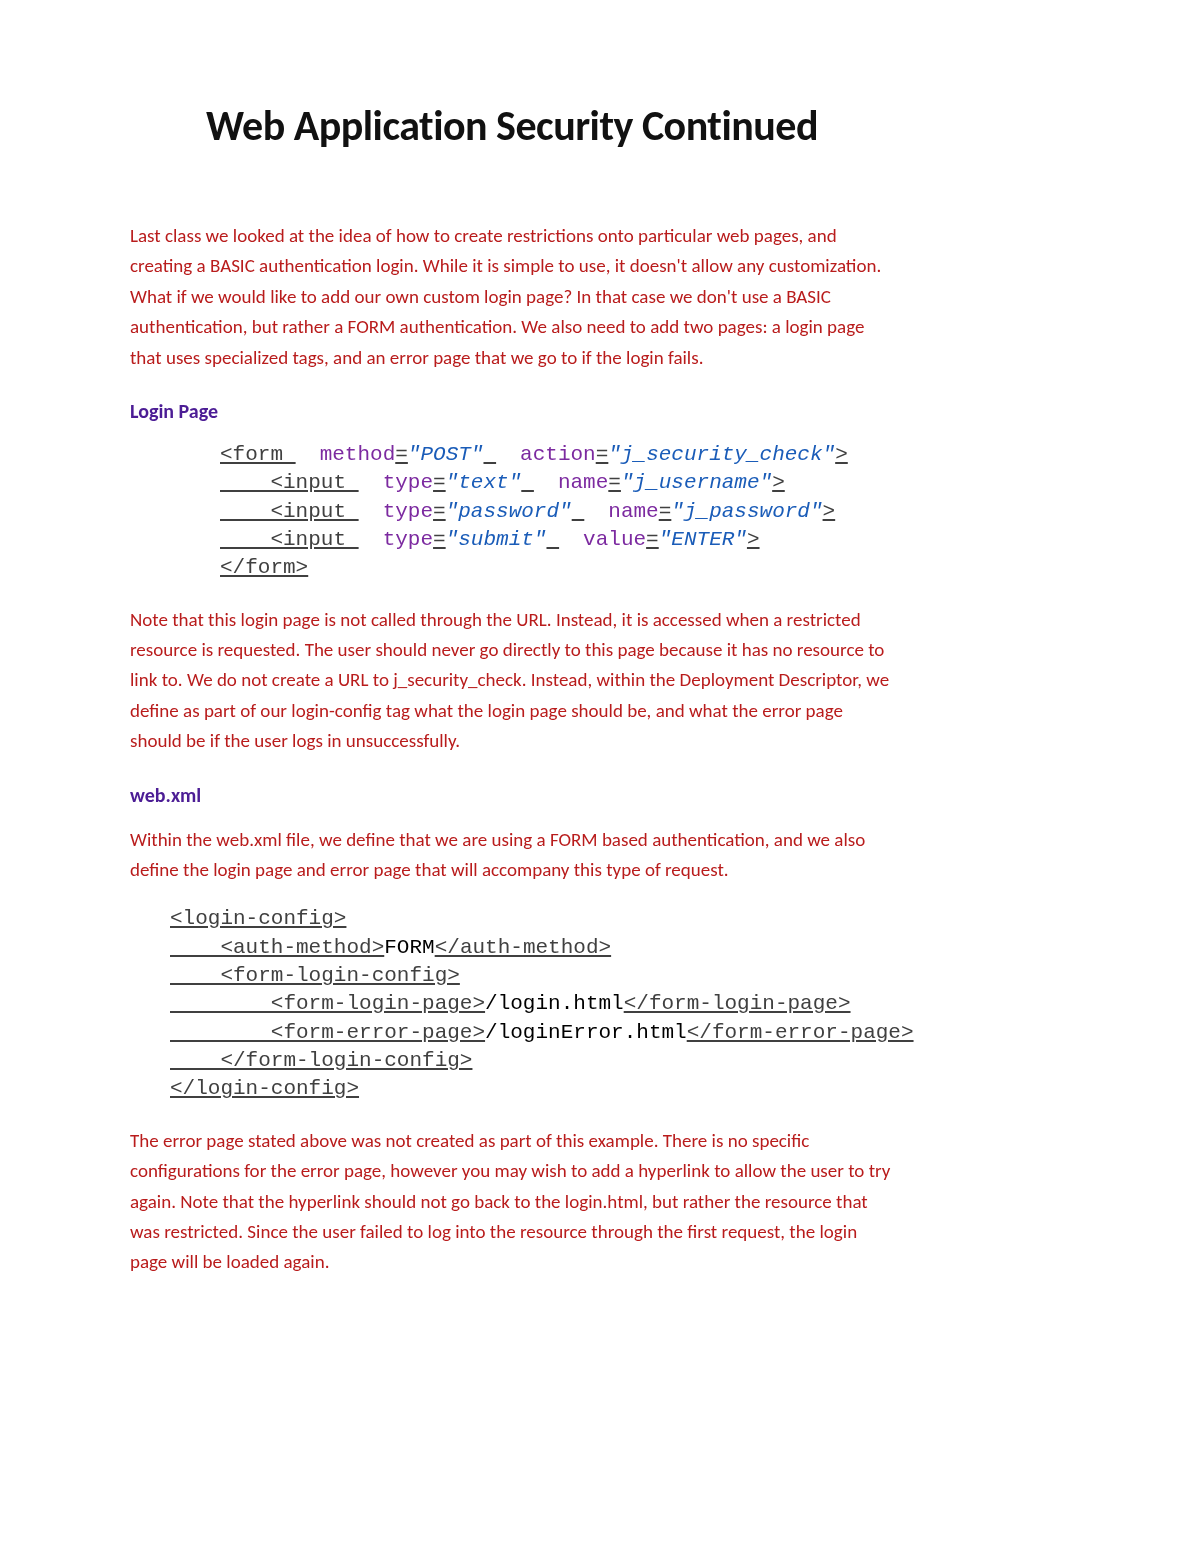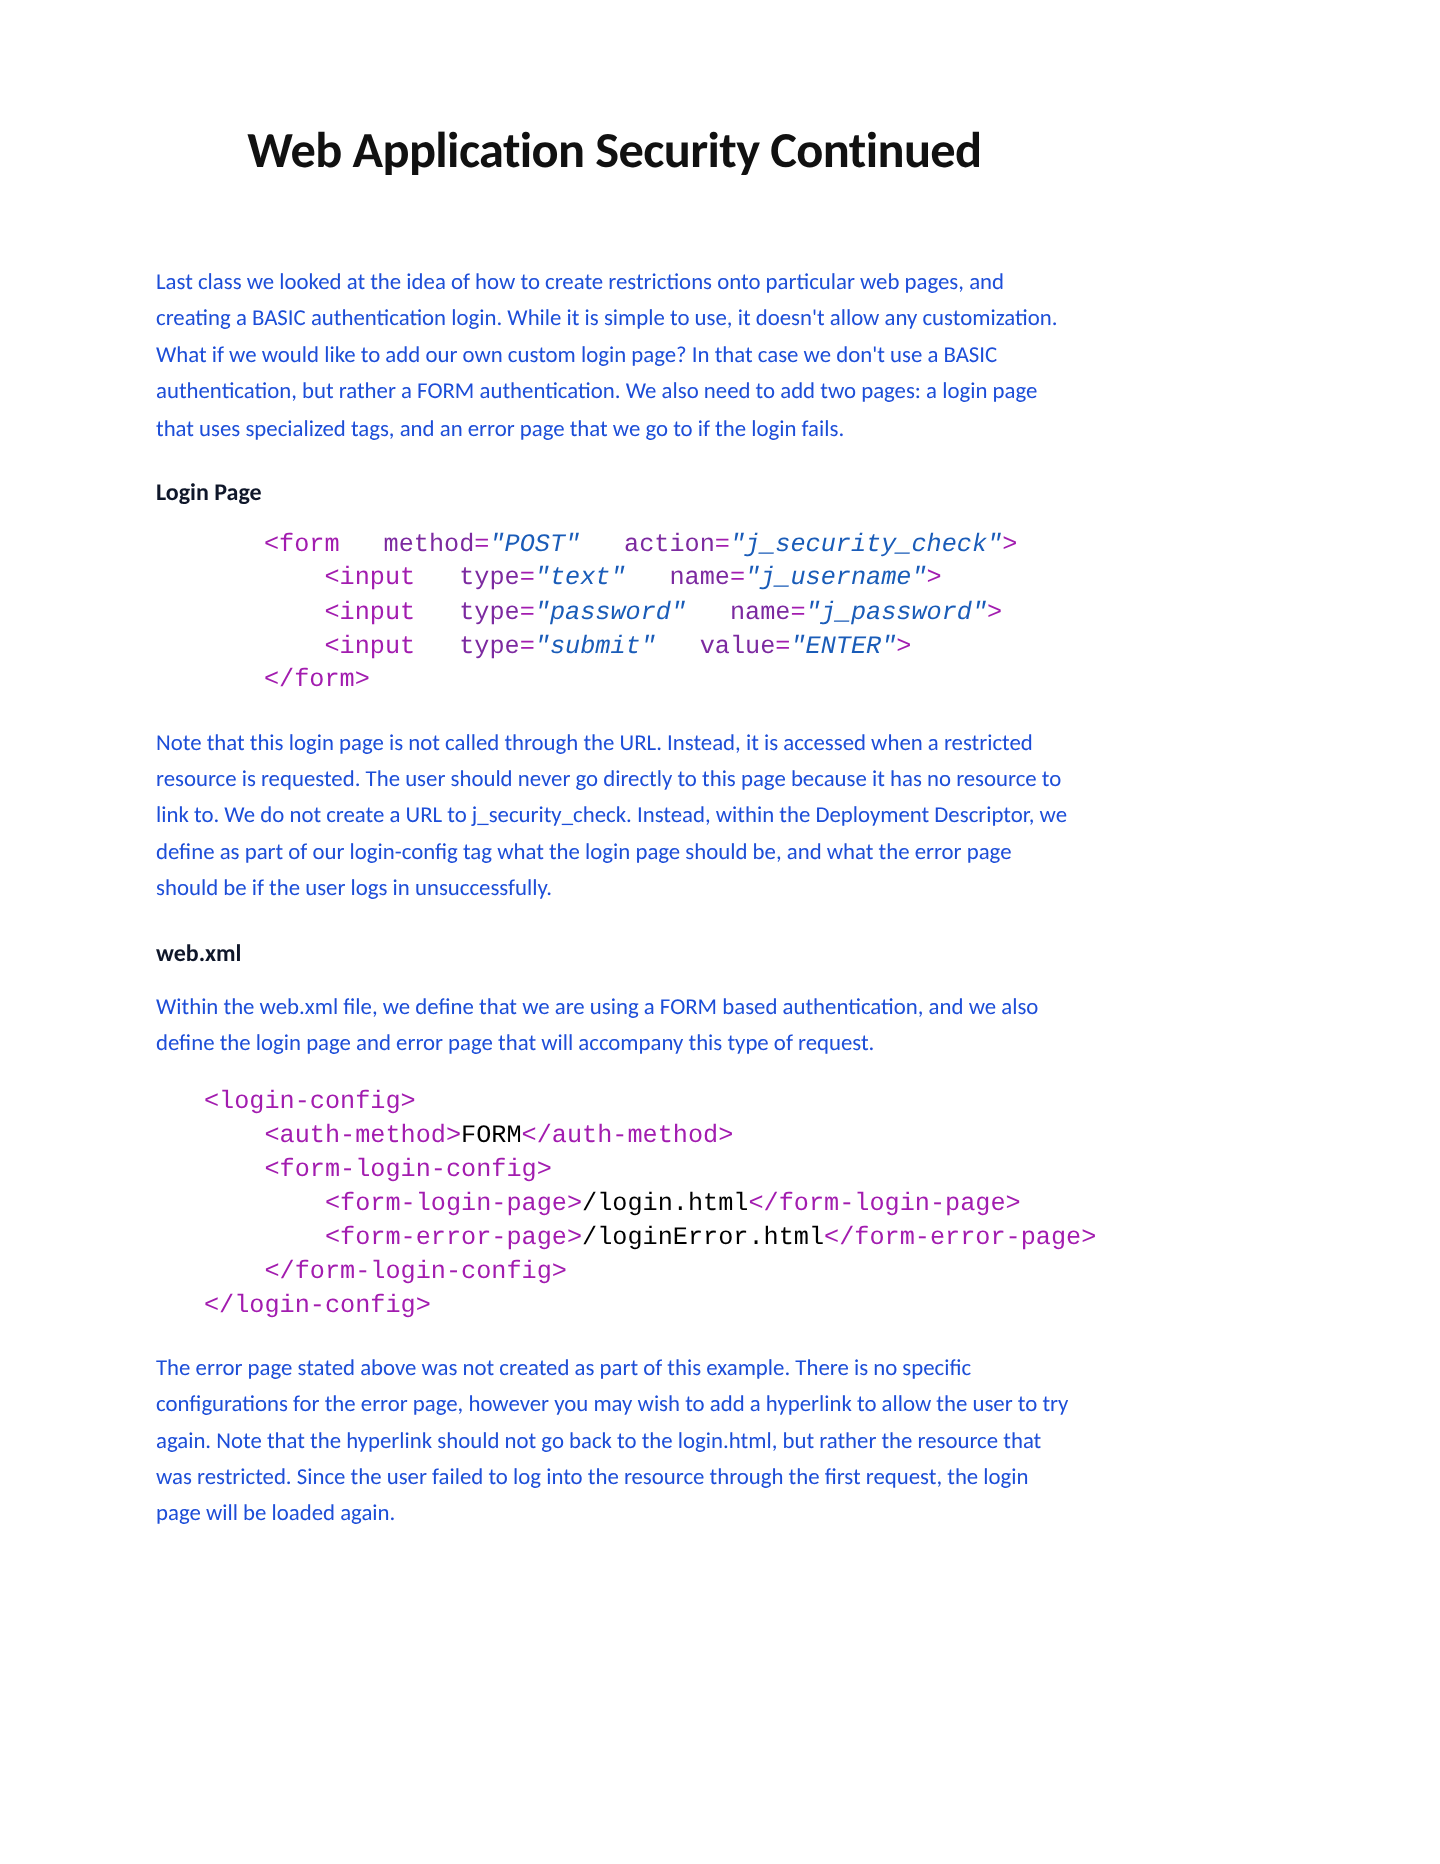--- a/index.html
+++ b/index.html
@@ -20,36 +20,36 @@
     font-weight: 700;
     text-align: center;
     margin: 0 0 70px 0;
     letter-spacing: -0.5px;
     color: #111;
   }
   p.para {
     font-size: 19px;
     line-height: 1.6;
     margin: 0 0 20px 0;
-    color: #1d4ed8;
+    color: #b91c1c;
   }
   h2.section {
     font-size: 20px;
     font-weight: 700;
     margin: 26px 0 18px 0;
-    color: #0f172a;
+    color: #4c1d95;
   }
   .code {
     font-family: "Courier New", Courier, monospace;
     font-size: 21px;
     line-height: 1.35;
     white-space: pre;
     margin: 14px 0 22px 90px;
   }
-  .code .tag   { color: #a21caf; }   
+  .code .tag   { color: #404040; text-decoration: underline; }   
   .code .attr  { color: #7c2aa0; padding-left: 24px; }   
   .code .str   { color: #1a5cb8; font-style: italic; } 
   .code .text  { color: #000; }
 </style>
 </head>
 <body>
 
 <div class="page">
 
   <h1 class="title">Web Application Security Continued</h1>

